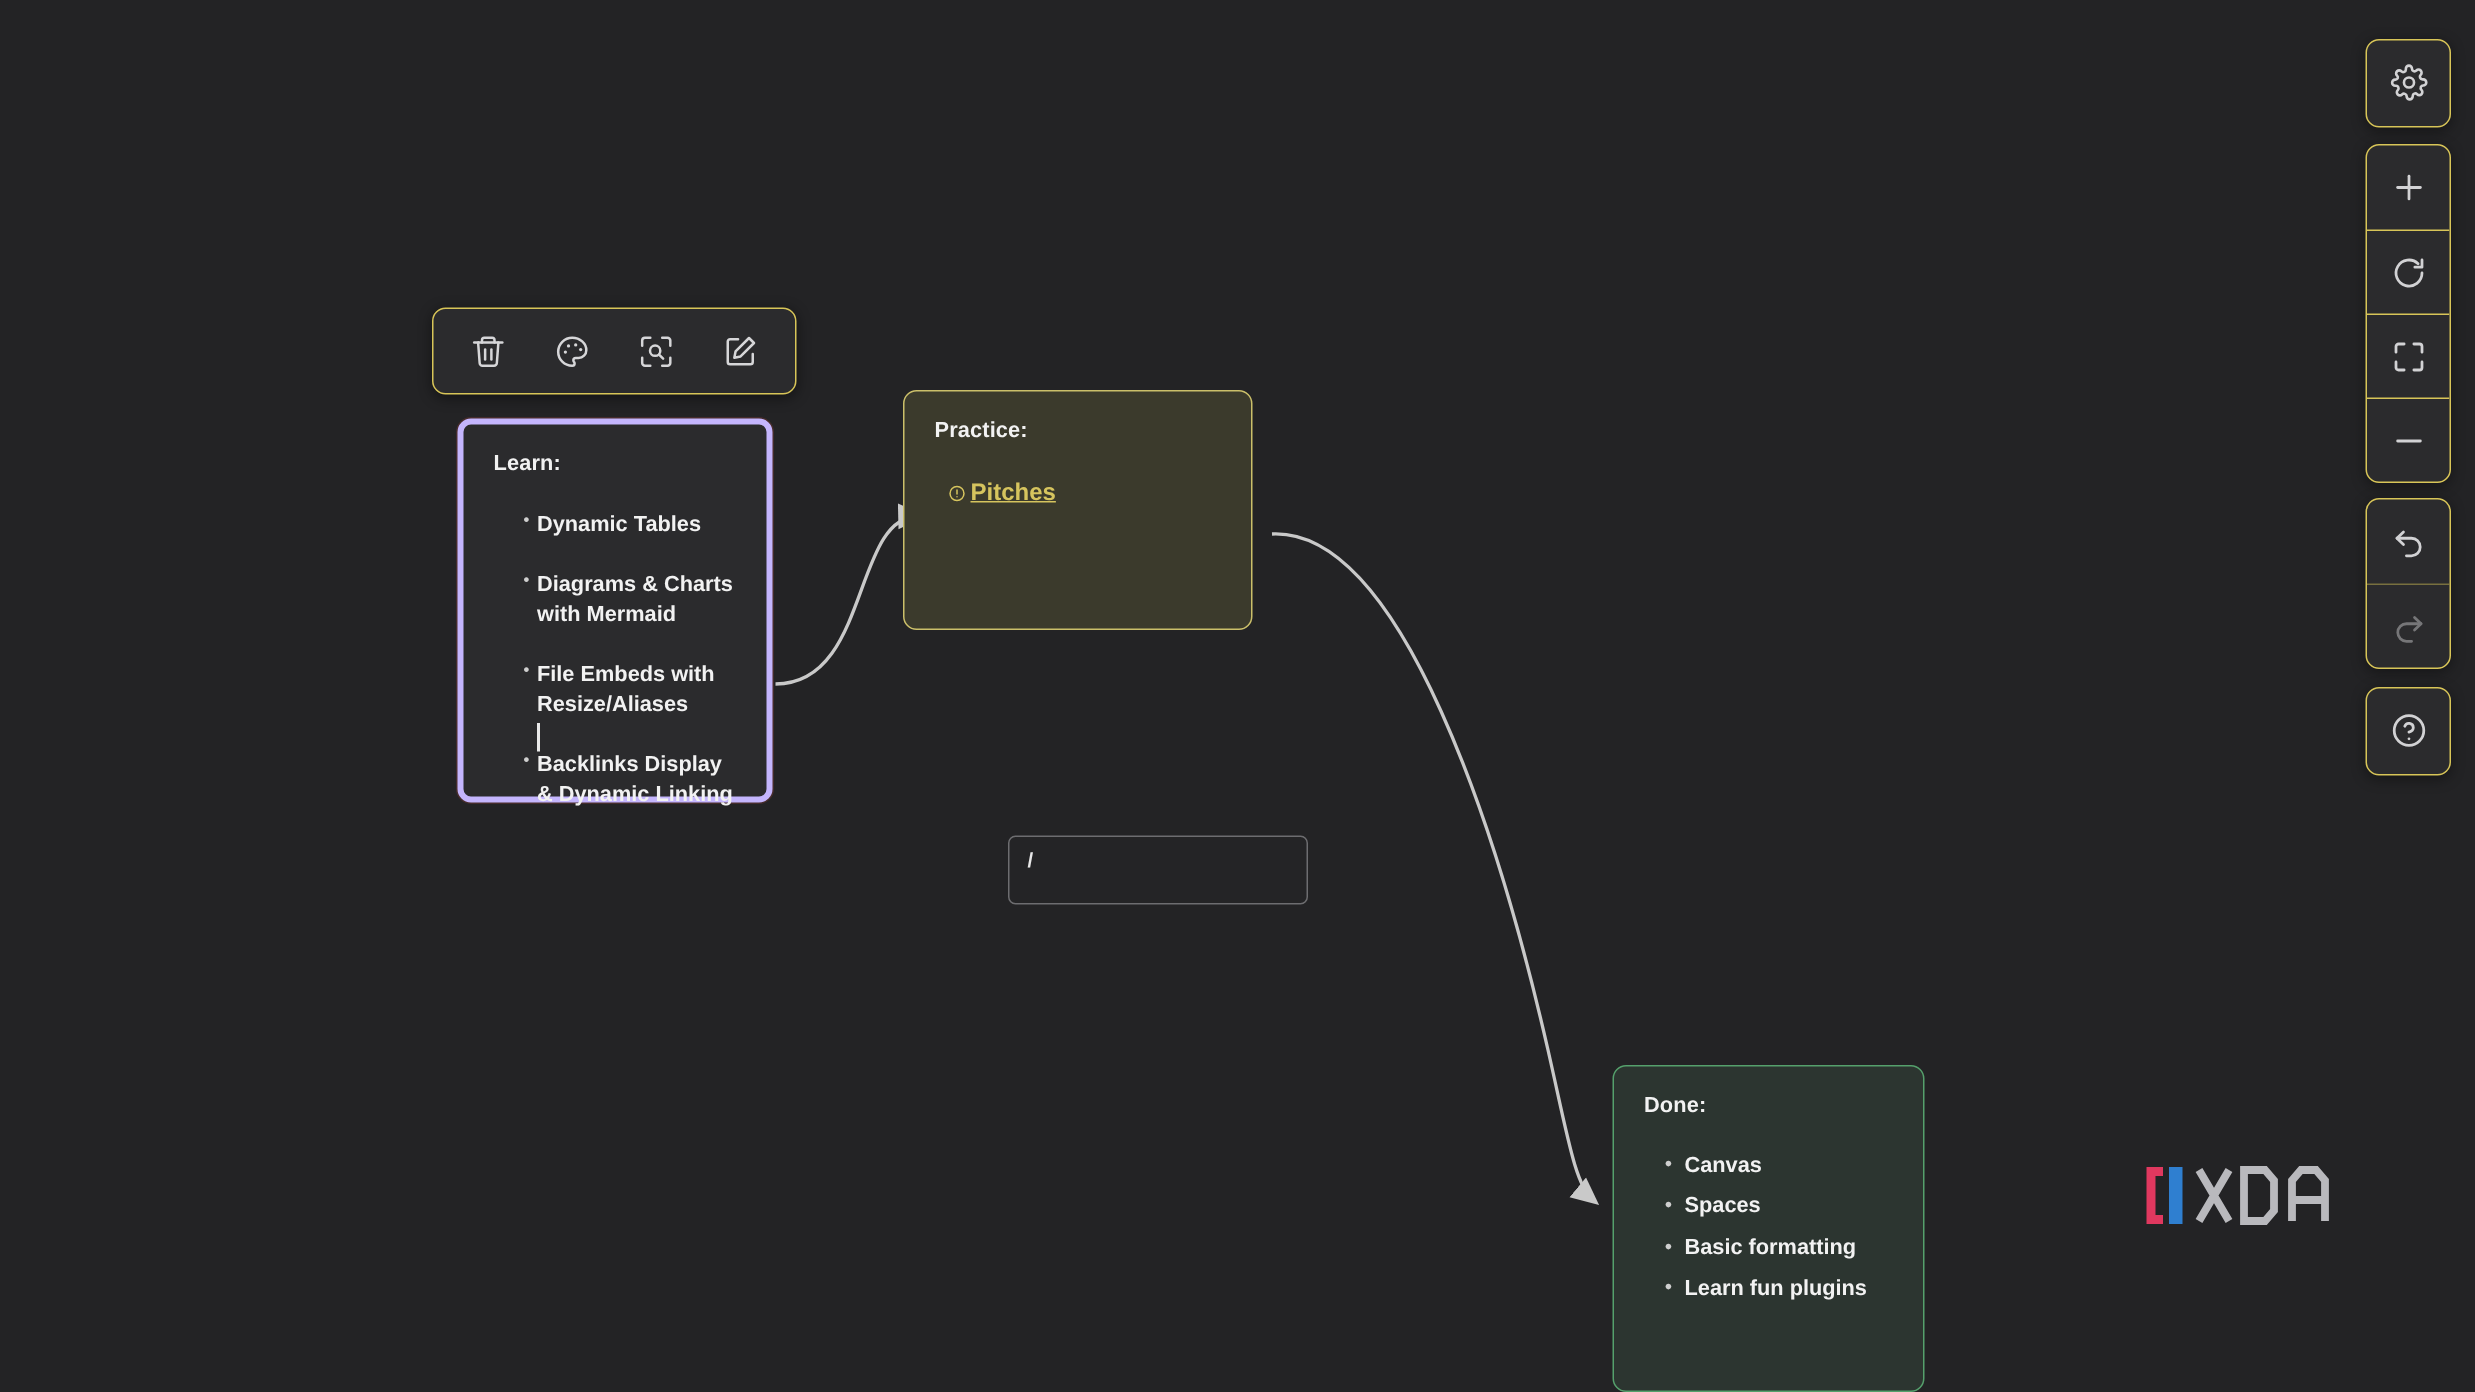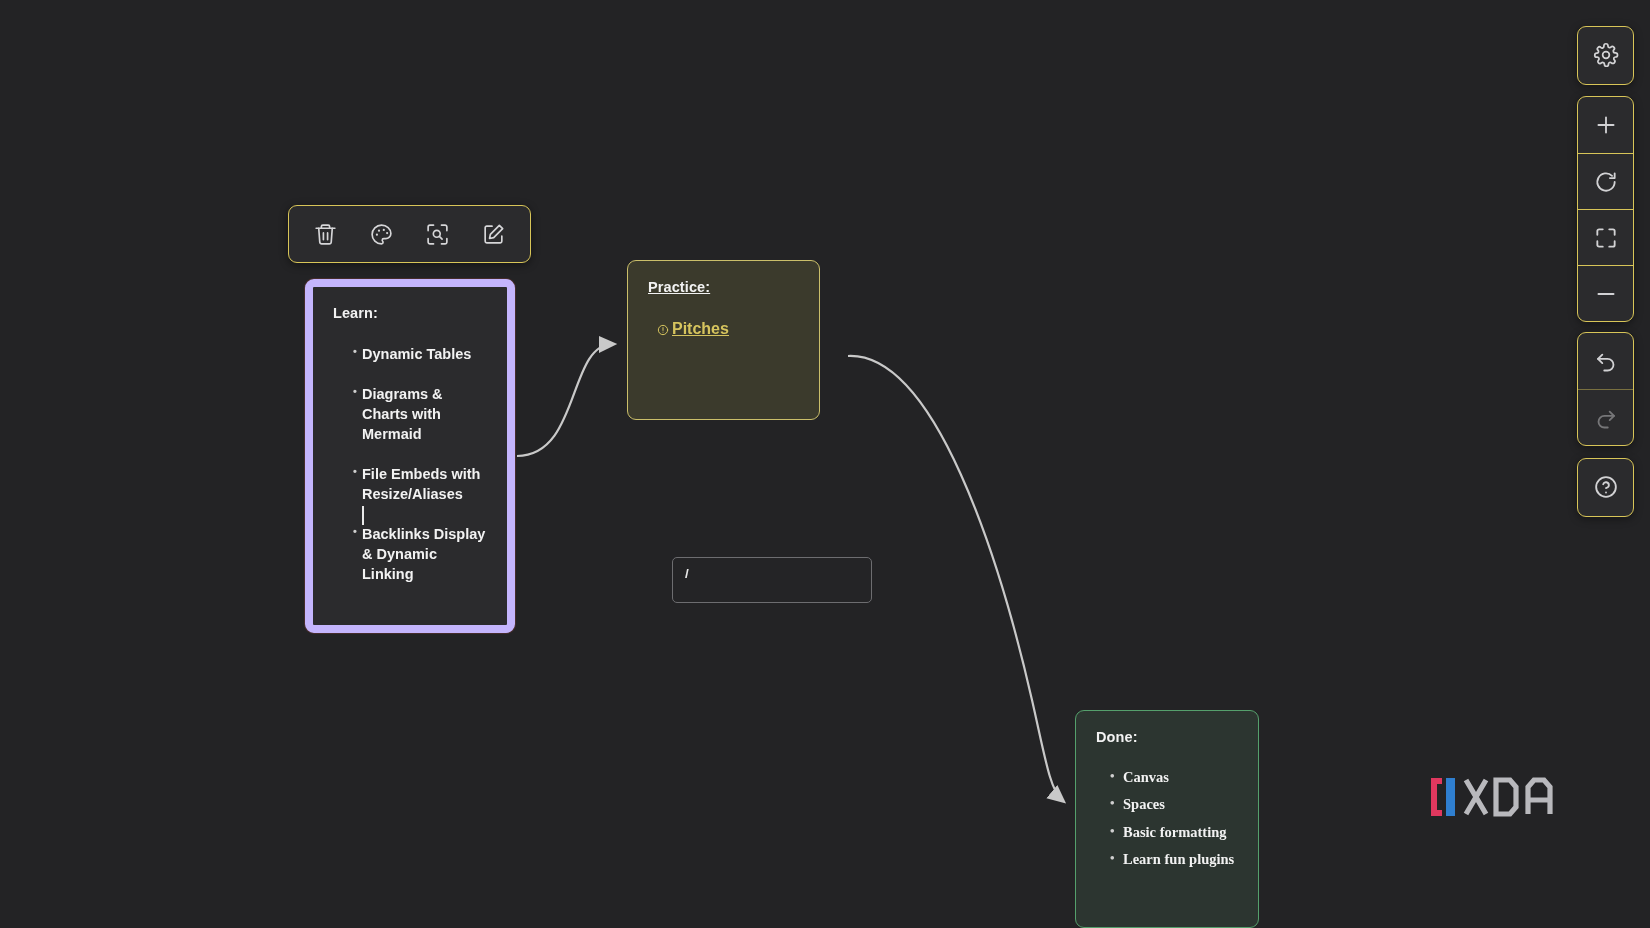--- a/index.html
+++ b/index.html
@@ -80,23 +80,23 @@
     content: "\2022";
     position: absolute;
     left: 0; top: -1px;
     color: #cfcfcf;
     font-size: 13px;
   }
 
   
   #card-learn {
     left: 305px; top: 279px;
-    width: 210px; height: 354px;
+    width: 210px; height: 256px;
     background: #2b2b2d;
-    border: 8px solid #c4b5fd;
+    border: 4px solid #c4b5fd;
     box-shadow: 0 0 0 1px rgba(232,86,76,.18);
   }
   #card-learn ul { padding-left: 22px; }
   #card-learn li {
     margin-bottom: 20px;
     padding-left: 7px;
     line-height: 1.38;
   }
   #card-learn li::before { font-size: 11px; left: -2px; top: 0px; }
   #card-learn li.has-caret::after {
@@ -104,25 +104,24 @@
     position: absolute;
     left: 7px;
     bottom: -21px;
     width: 1.5px;
     height: 19px;
     background: #e9e9e9;
   }
 
   
   #card-practice {
-    left: 627px; top: 260px;
-    width: 193px; height: 160px;
+    left: 602px; top: 260px;
+    width: 233px; height: 160px;
     background: #3b3a2c;
     border: 1.5px solid #cbbf6a;
-    text-decoration: underline;
   }
   #card-practice ul { padding-left: 13px; }
   #card-practice li { margin-bottom: 7px; }
   .sublink {
     display: block;
     margin-top: 2px;
     padding-left: 9px;
     font-weight: bold;
     font-size: 16px;
     color: #d6c45e;
@@ -134,26 +133,26 @@
   }
   .sublink .alert-ico {
     display: inline-block;
     vertical-align: -2px;
     margin-right: 3px;
   }
 
   
   #card-done {
     left: 1075px; top: 710px;
-    width: 184px; height: 218px;
+    width: 208px; height: 218px;
     background: #2c3530;
     border: 1.5px solid #55a06c;
   }
   #card-done ul { padding-left: 14px; }
-  #card-done li { margin-bottom: 8px; font-family: Liberation Serif, serif; }
+  #card-done li { margin-bottom: 8px; }
 
   
   #node-empty {
     position: absolute;
     left: 672px; top: 557px;
     width: 200px; height: 46px;
     background: #242426;
     border: 1px solid #6d6d70;
     border-radius: 5px;
     padding: 8px 12px;

